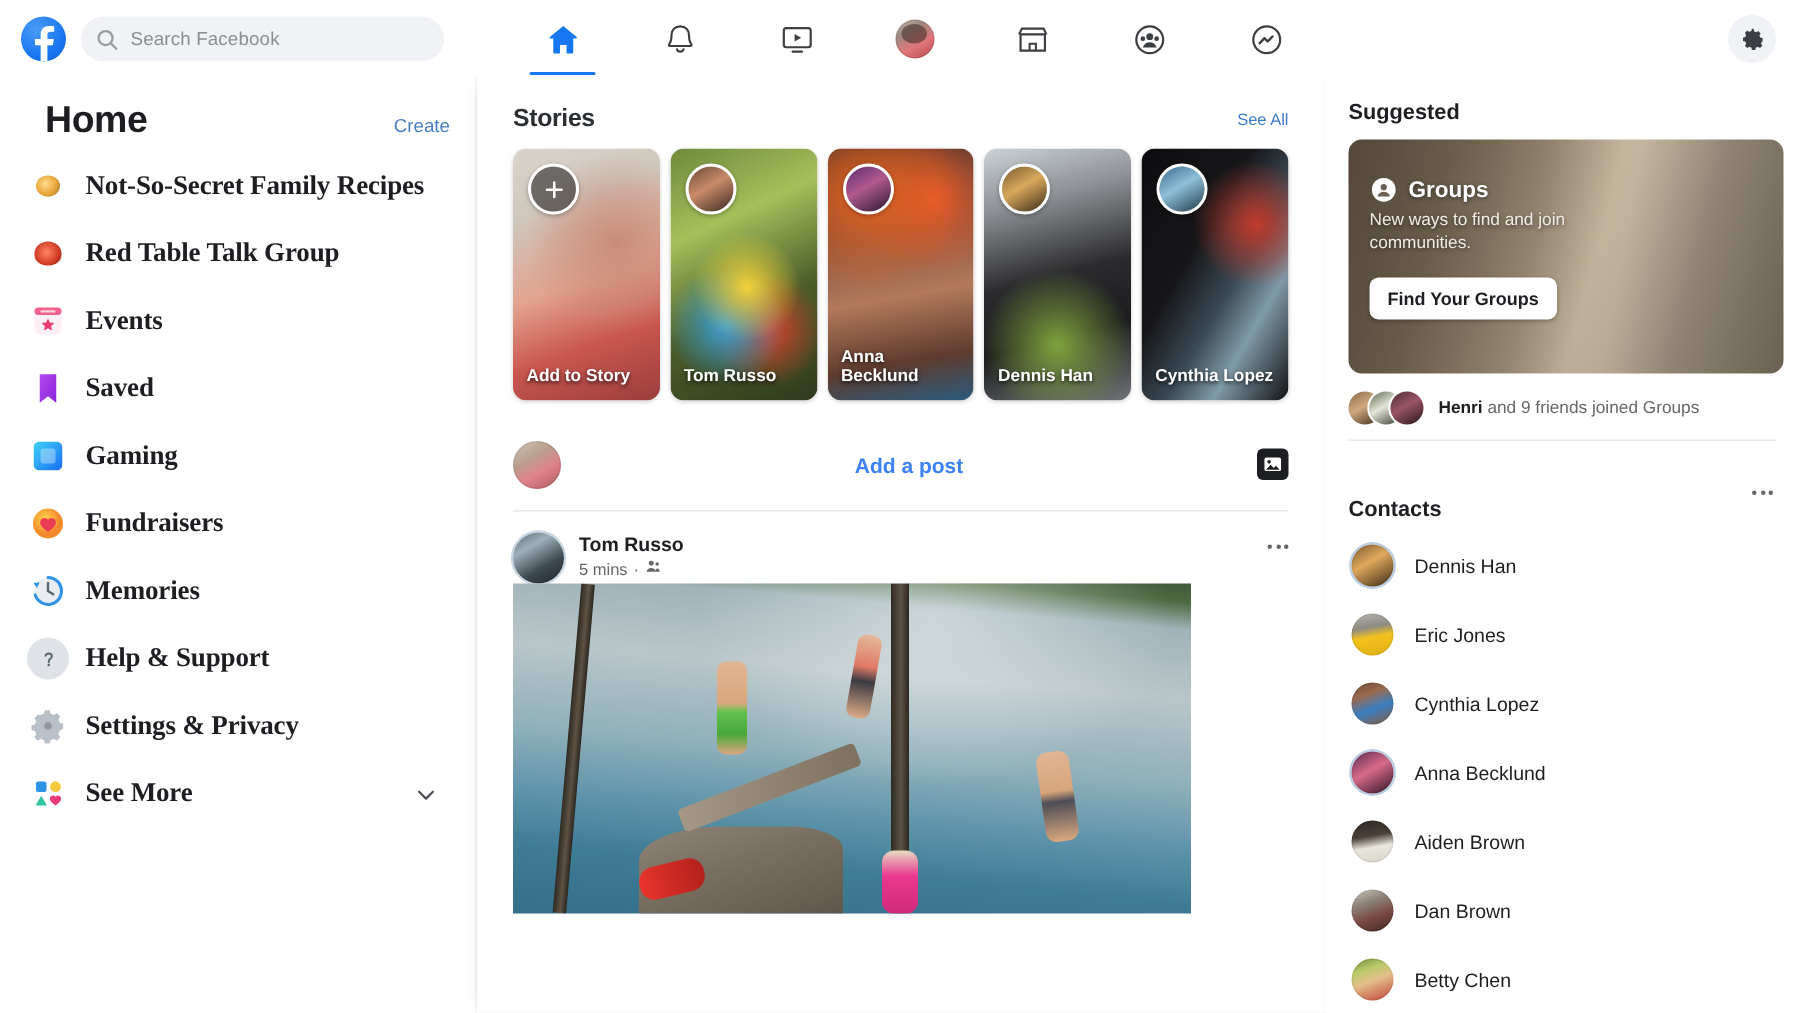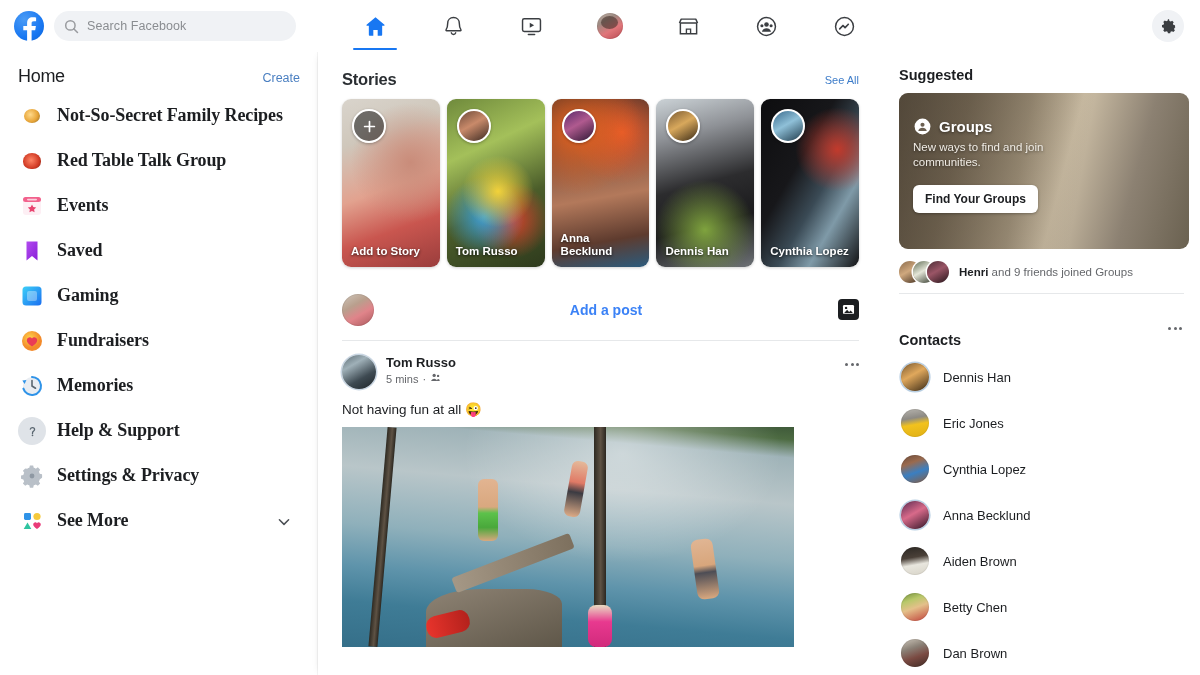--- a/index.html
+++ b/index.html
@@ -76,21 +76,21 @@
     position: absolute; left: 0; top: 52px;
     width: 318px; height: 623px;
     background: #fff;
     padding: 0 12px;
     overflow: hidden;
   }
   .side-head {
     display: flex; align-items: baseline; justify-content: space-between;
     padding: 14px 6px 6px 6px;
   }
-  .side-title { font-size: 18px; font-weight: 400; color: #1c1e21; letter-spacing: -.3px; }
+  .side-title { font-size: 25px; font-weight: 700; color: #1c1e21; letter-spacing: -.3px; margin-left: 12px; }
   .side-create { font-size: 12.5px; color: #4a7fc1; cursor: pointer; }
 
   .side-item {
     display: flex; align-items: center;
     height: 45px; padding: 0 6px; border-radius: 8px; cursor: pointer;
     position: relative;
   }
   .side-item .ic { width: 28px; height: 28px; flex: 0 0 28px; margin-right: 11px; position: relative; }
   .side-item .lbl { font-size: 18px; color: #1c1e21; font-weight: 600; letter-spacing: -.1px; font-family: Liberation Serif, serif; }
   .side-item .chev { position: absolute; right: 14px; top: 16px; }
@@ -557,21 +557,20 @@
       </div>
       <div class="post-more">
         <span class="dots">
             <i></i>
             <i></i>
             <i></i>
           </span>
       </div>
     </div>
 
-    <div class="post-text">Not having fun at all 😜</div>
 
     <div class="post-photo">
       <div class="pp-tree" style="left:36px;top:0;width:9px;height:220px;transform:rotate(5deg);"></div>
       <div class="pp-tree" style="left:252px;top:0;width:12px;height:220px;"></div>
       <div class="pp-rock"></div>
       <div class="pp-dock"></div>
       <div class="pp-person" style="left:136px;top:52px;width:20px;height:62px;background:linear-gradient(180deg,#e2b491 0%,#d9a87f 45%,#5dc24b 55%,#49a83b 78%,#d9a87f 100%);border-radius:6px;"></div>
       <div class="pp-person" style="left:226px;top:34px;width:16px;height:56px;background:linear-gradient(180deg,#e4b99a 0%,#e07a66 38%,#3b3b42 56%,#dcaa86 100%);border-radius:6px;transform:rotate(10deg);"></div>
       <div class="pp-person" style="left:352px;top:112px;width:22px;height:60px;background:linear-gradient(180deg,#e0b593 0%,#d8a67c 44%,#4d4d55 56%,#d9a87f 100%);border-radius:7px;transform:rotate(-8deg);"></div>
       <div class="pp-person" style="left:246px;top:178px;width:24px;height:42px;background:linear-gradient(180deg,#e8dcc2 0%,#e8398f 40%,#d12a7c 100%);border-radius:8px;"></div>
@@ -634,20 +633,20 @@
   </div>
   <div class="contact">
     <span class="cav2 ring" style="background:linear-gradient(150deg,#5a2a50,#d86a8a 45%,#2e1426);"></span>
     <span class="cnm">Anna Becklund</span>
   </div>
   <div class="contact">
     <span class="cav2" style="background:linear-gradient(170deg,#2b2723 0%,#4a4038 38%,#e8e6de 62%,#d8d4c8 100%);"></span>
     <span class="cnm">Aiden Brown</span>
   </div>
   <div class="contact">
+    <span class="cav2" style="background:linear-gradient(160deg,#cfc8bc 0%,#8a8076 34%,#7a4a42 62%,#3e2a24 100%);"></span>
+    <span class="cnm">Dan Brown</span>
+  </div>
+  <div class="contact">
     <span class="cav2" style="background:linear-gradient(160deg,#6e8a3a 0%,#b8c86a 28%,#e4c08a 52%,#c0413a 100%);"></span>
     <span class="cnm">Betty Chen</span>
   </div>
-  <div class="contact">
-    <span class="cav2" style="background:linear-gradient(160deg,#cfc8bc 0%,#8a8076 34%,#7a4a42 62%,#3e2a24 100%);"></span>
-    <span class="cnm">Dan Brown</span>
-  </div>
 </div>
 
 </body></html>

